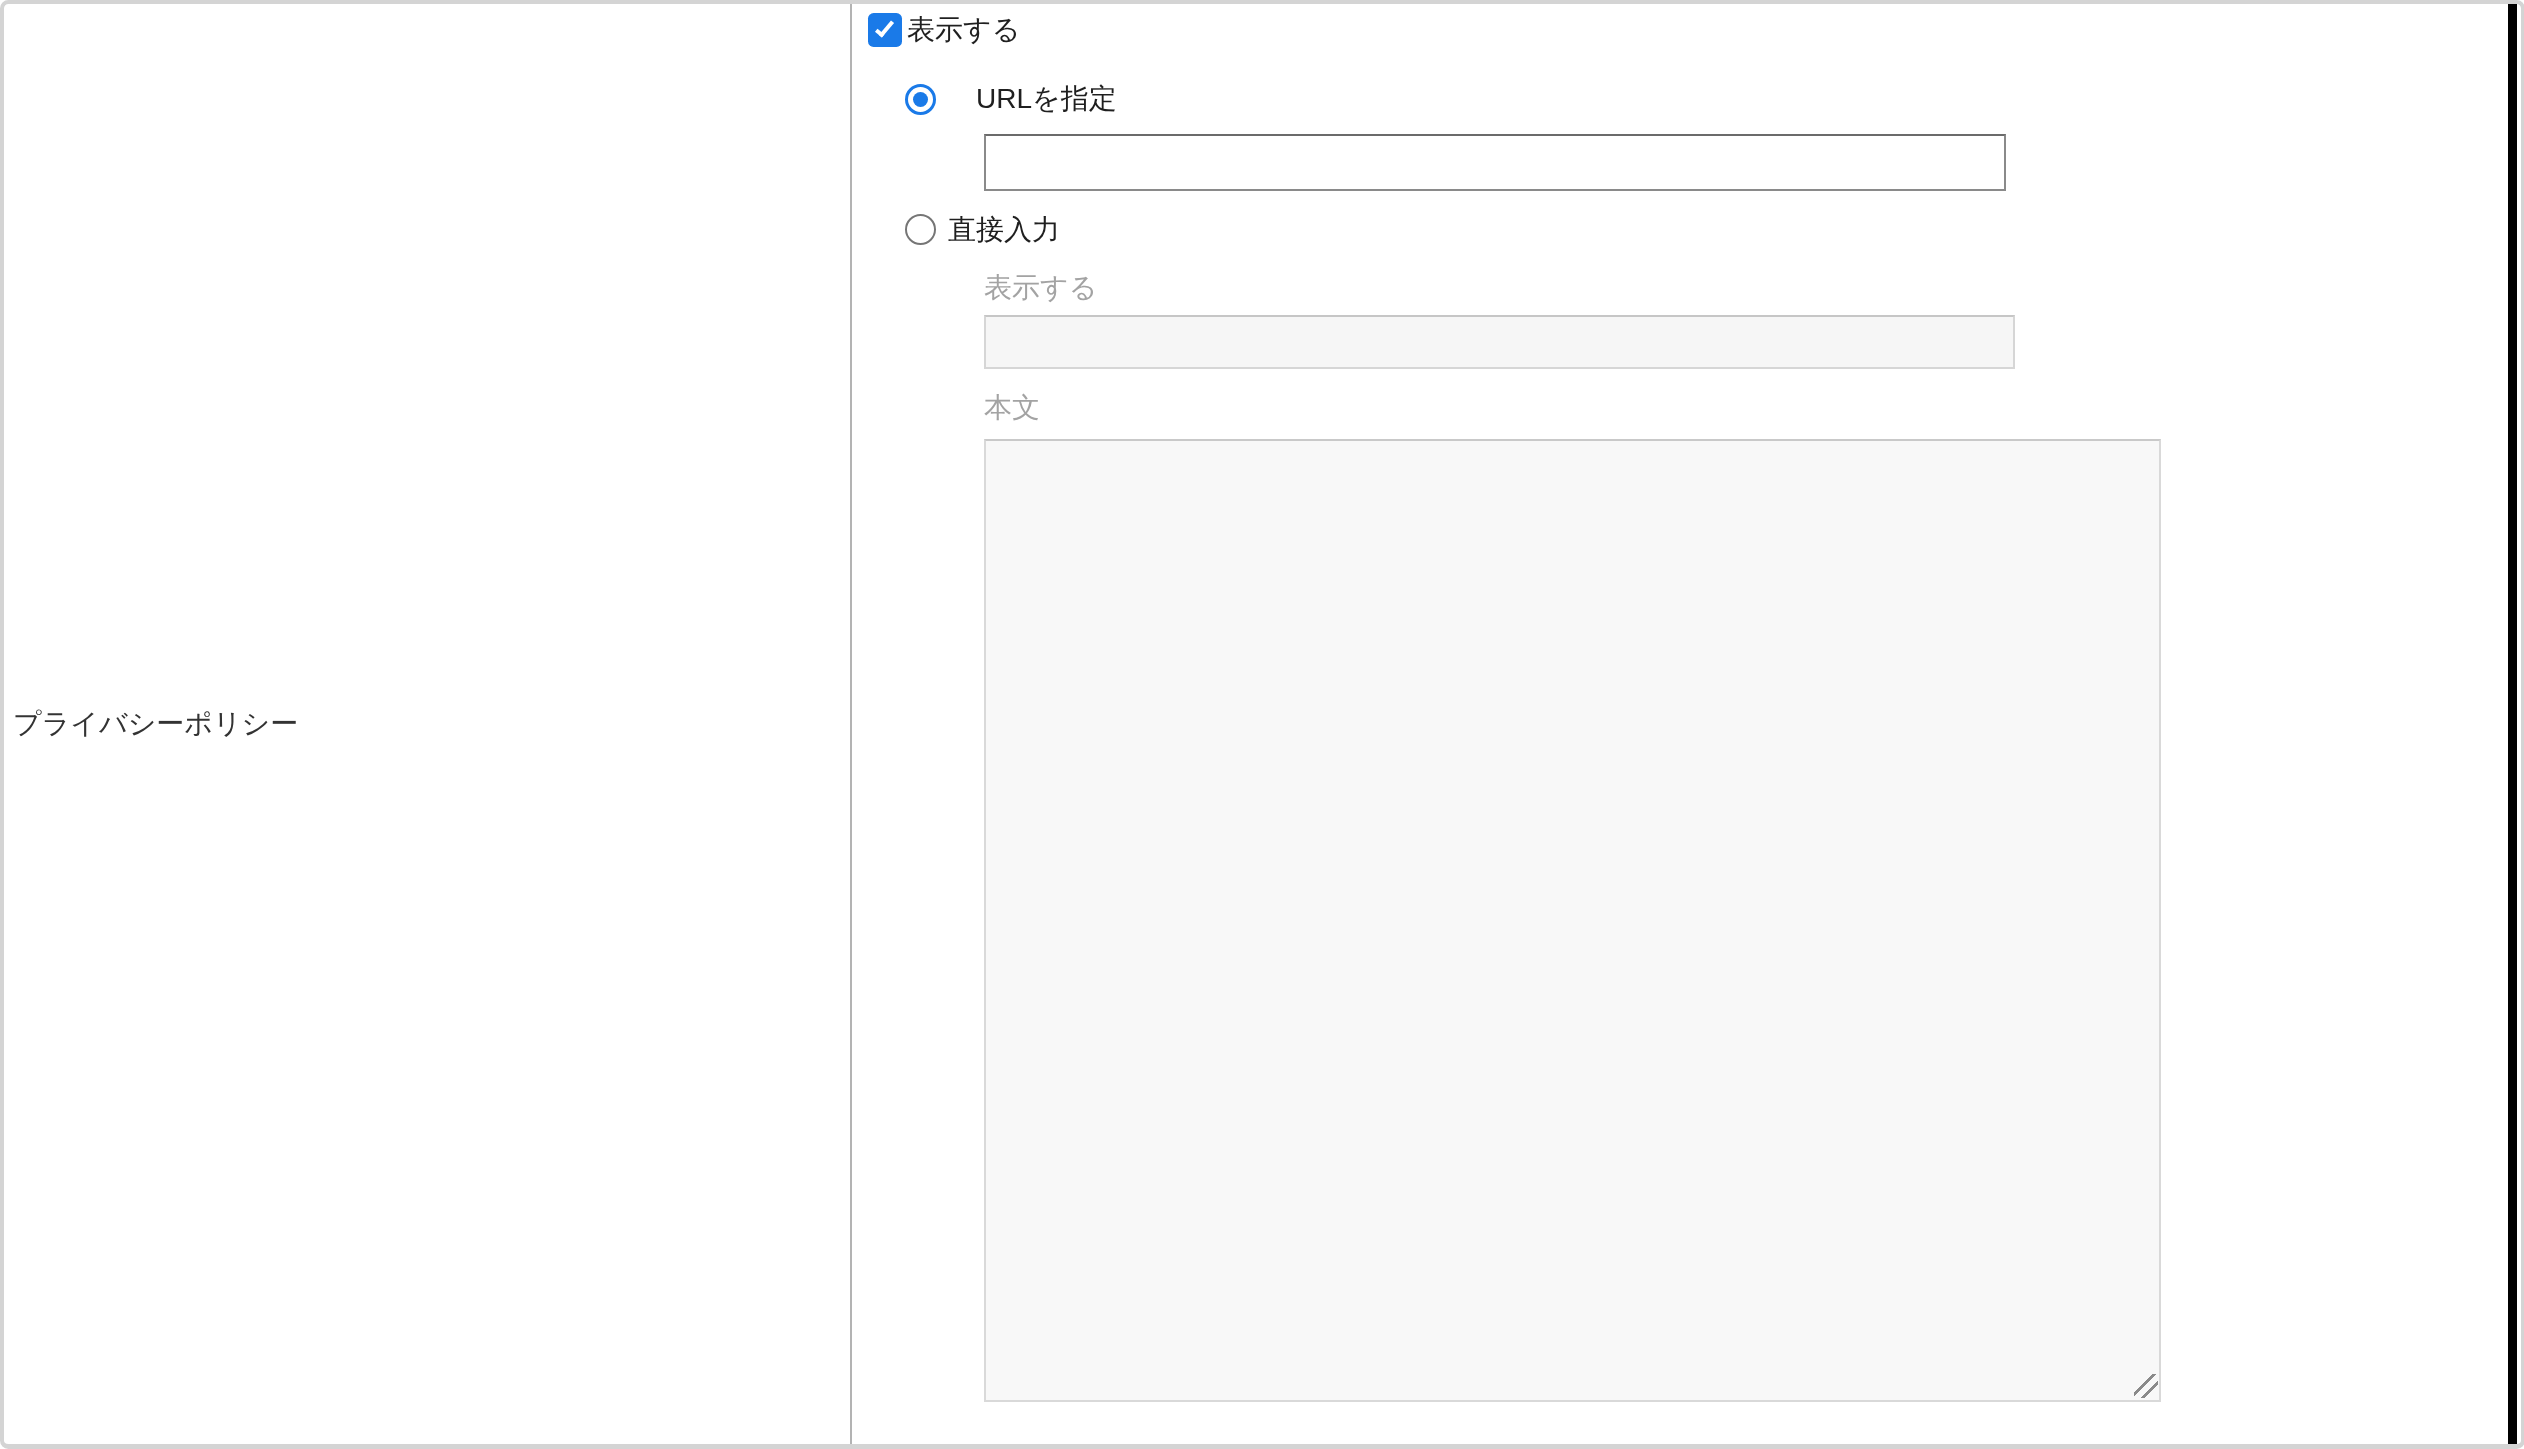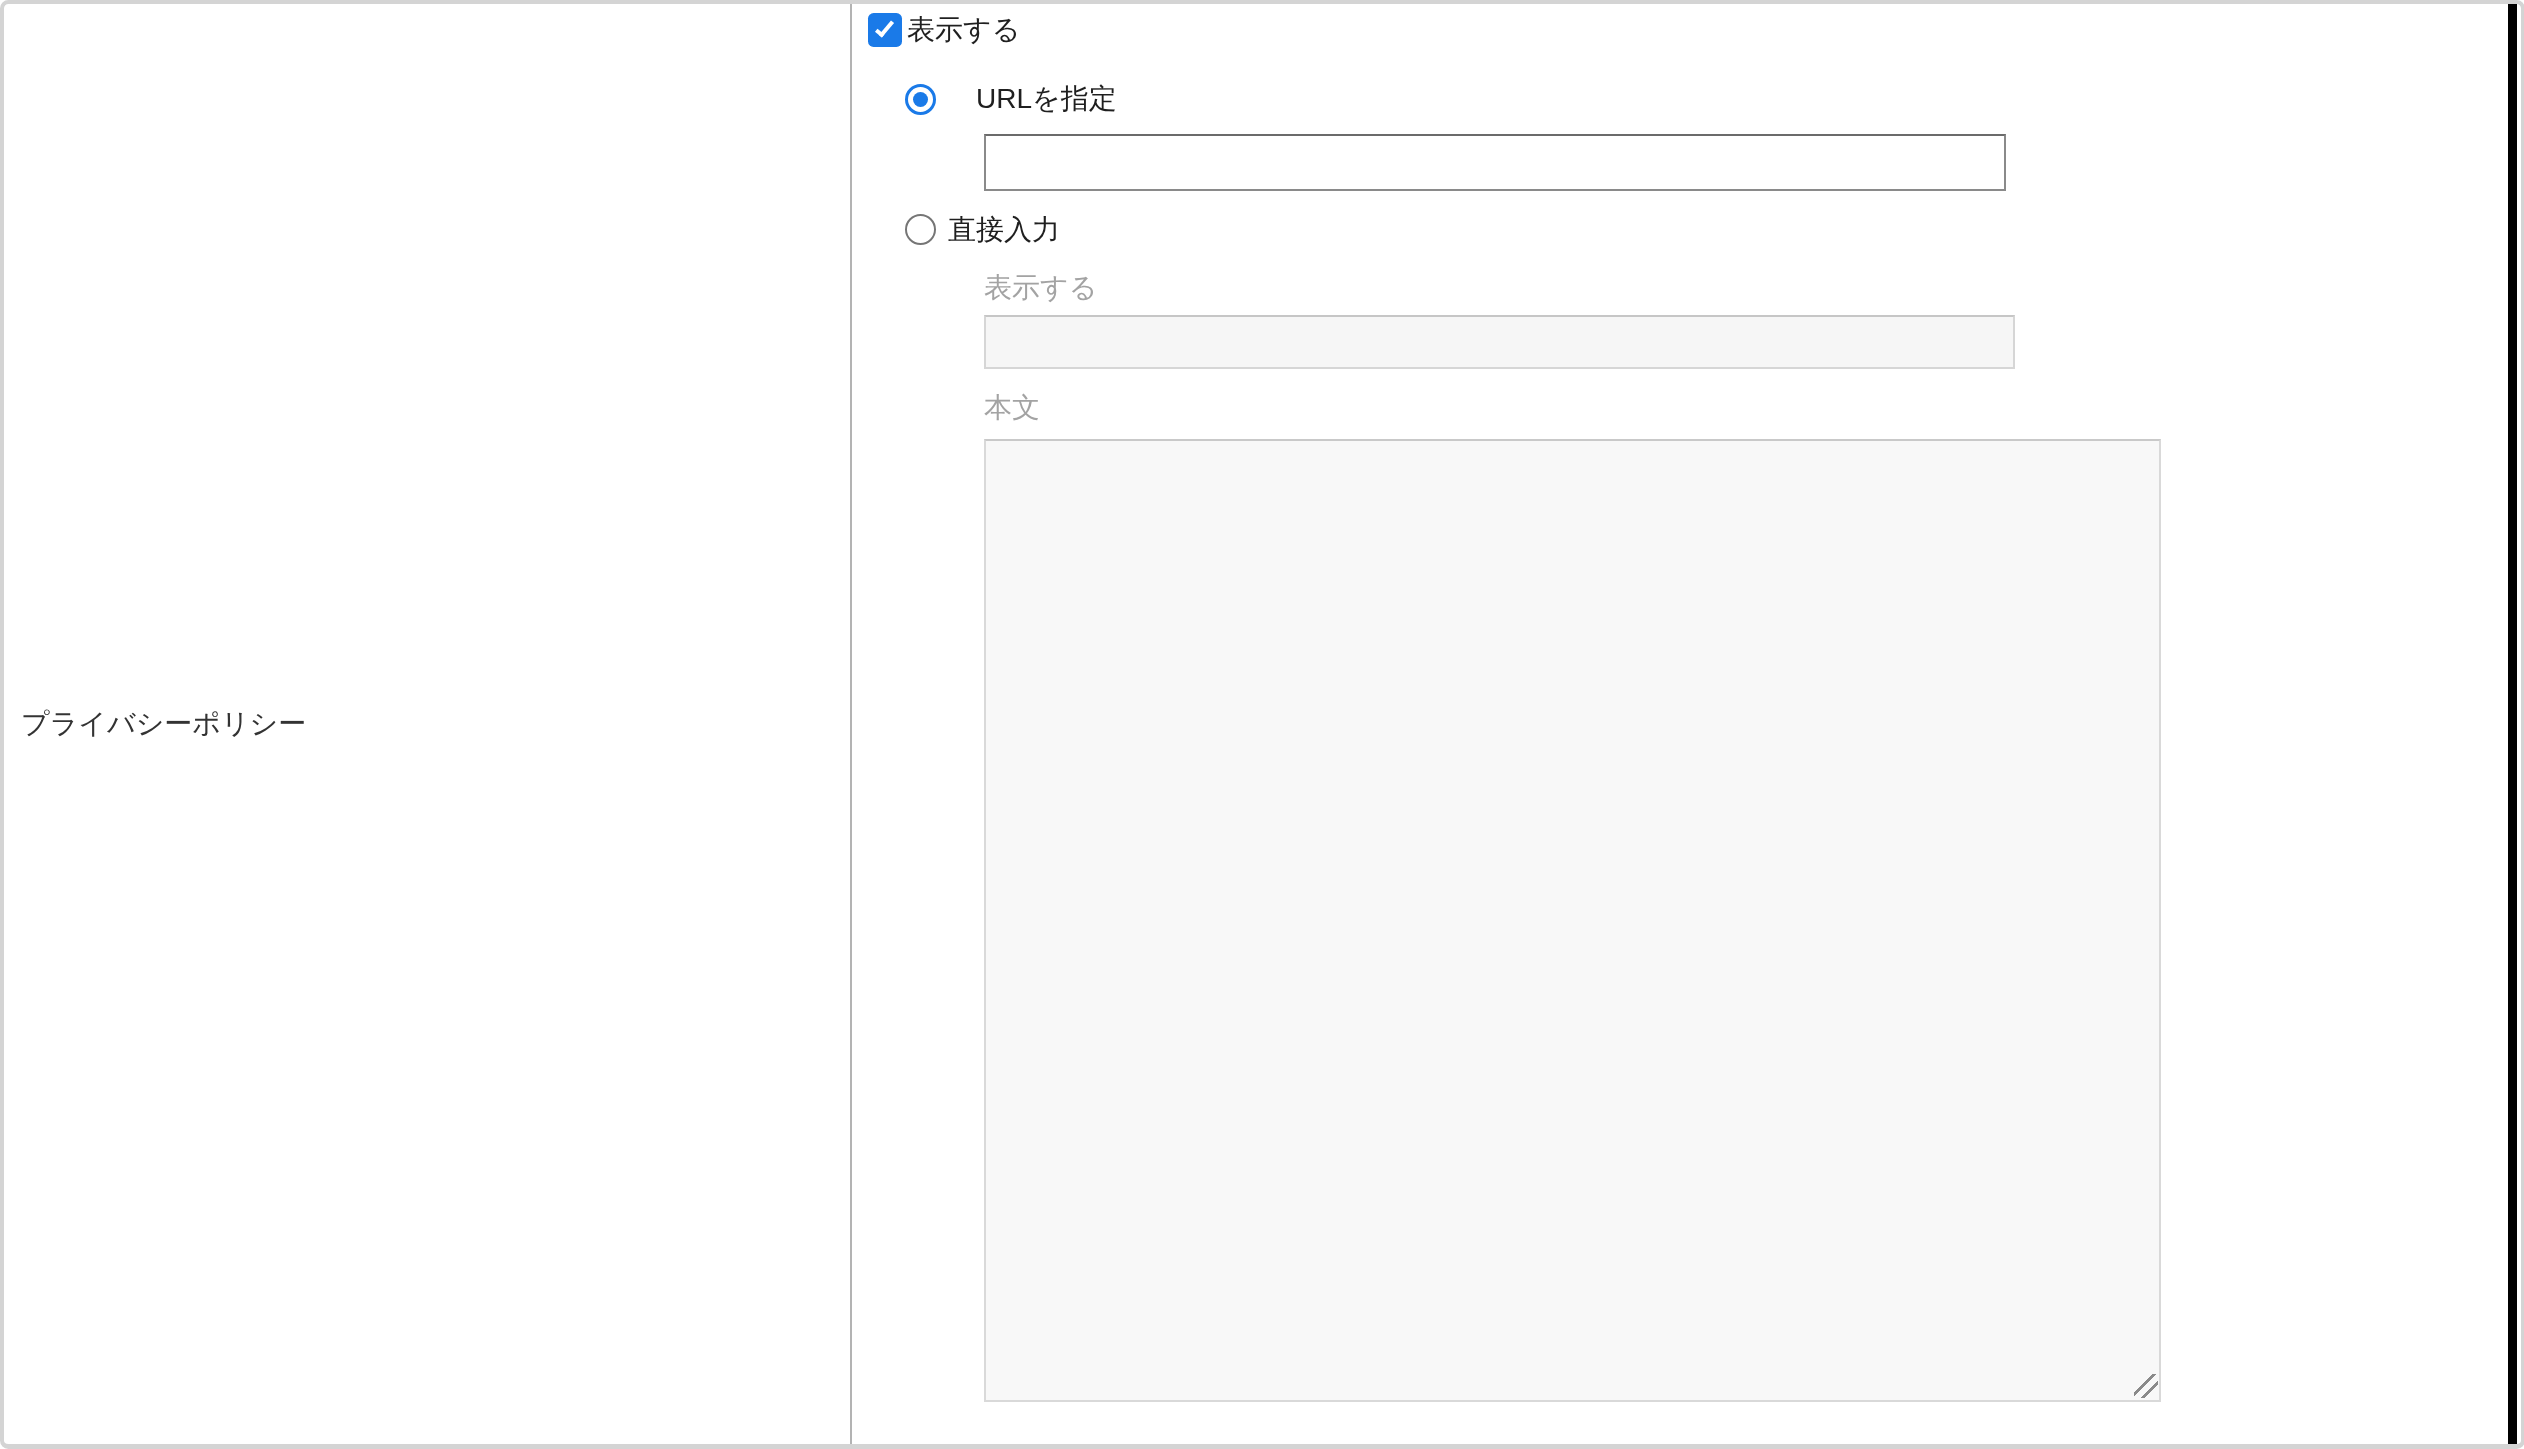--- a/index.html
+++ b/index.html
@@ -24,21 +24,21 @@
     background: #000000;
     z-index: 5;
   }
 
   
   .label-cell {
     width: 846px;
     flex: 0 0 846px;
     display: flex;
     align-items: center;
-    padding-left: 17px;
+    padding-left: 9px;
     font-family: Liberation Serif, serif;
   }
   .row-label { color: #333333; }
 
   .content-cell {
     flex: 1 1 auto;
     border-left: 2.8px solid #b3b3b3;
     padding: 7px 0 0 16px;
   }
 

